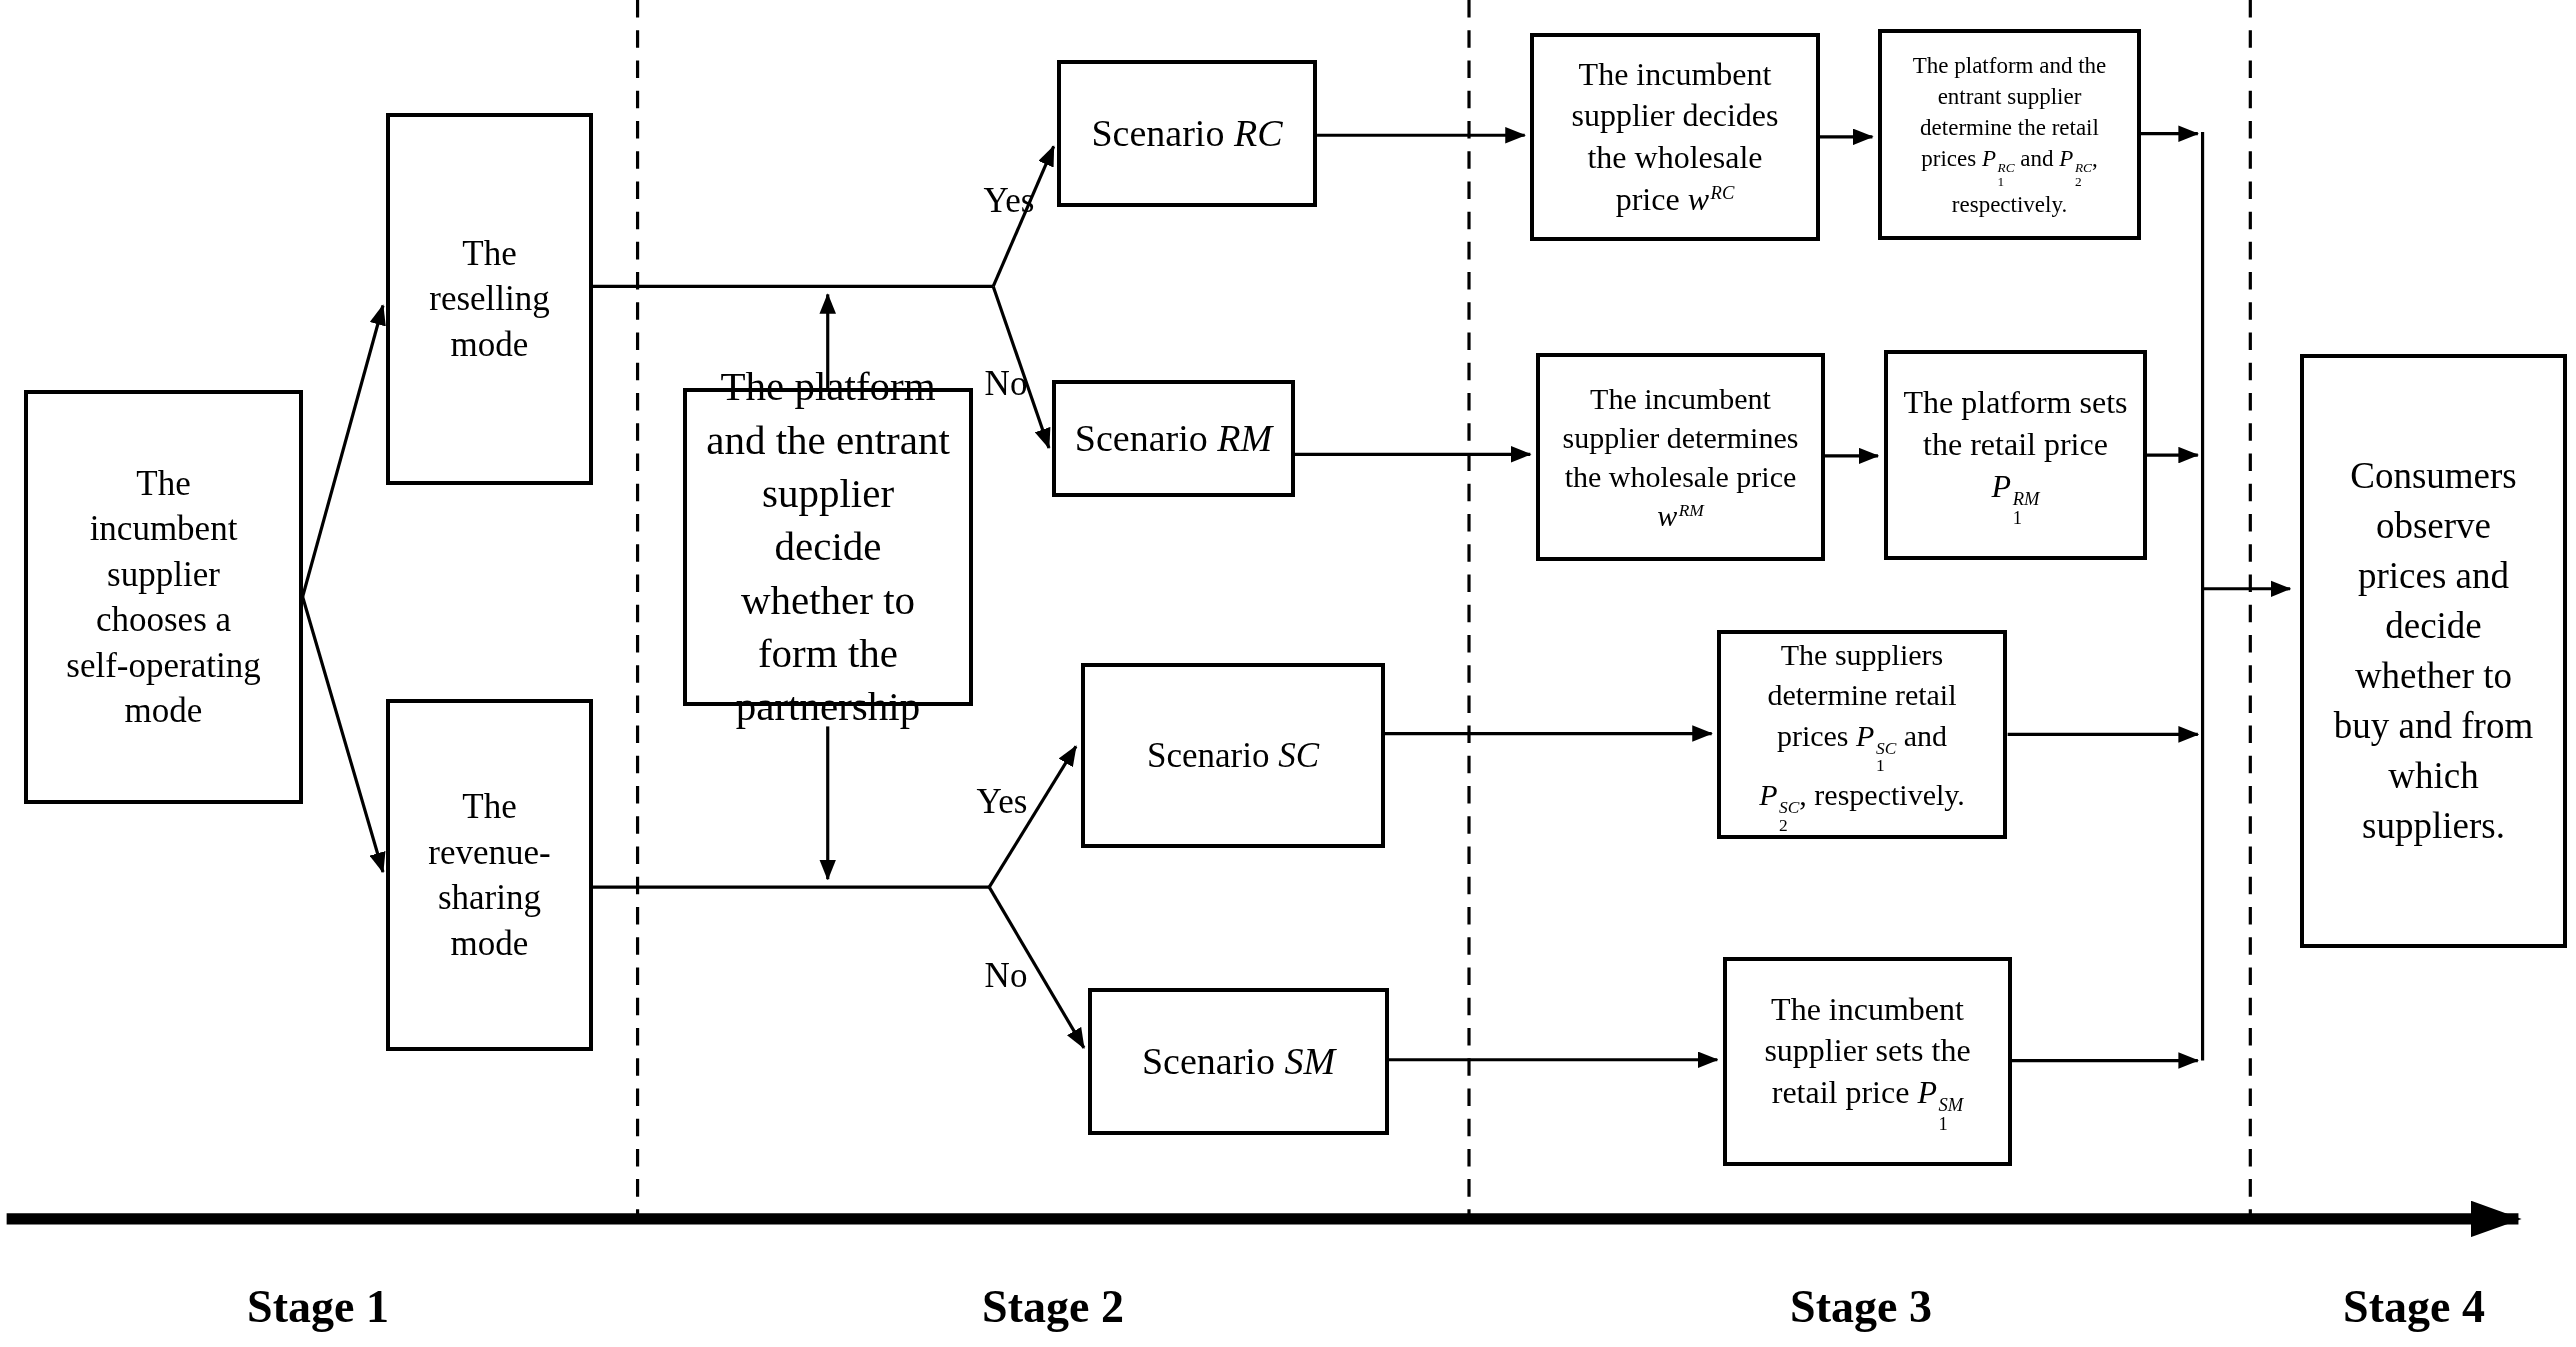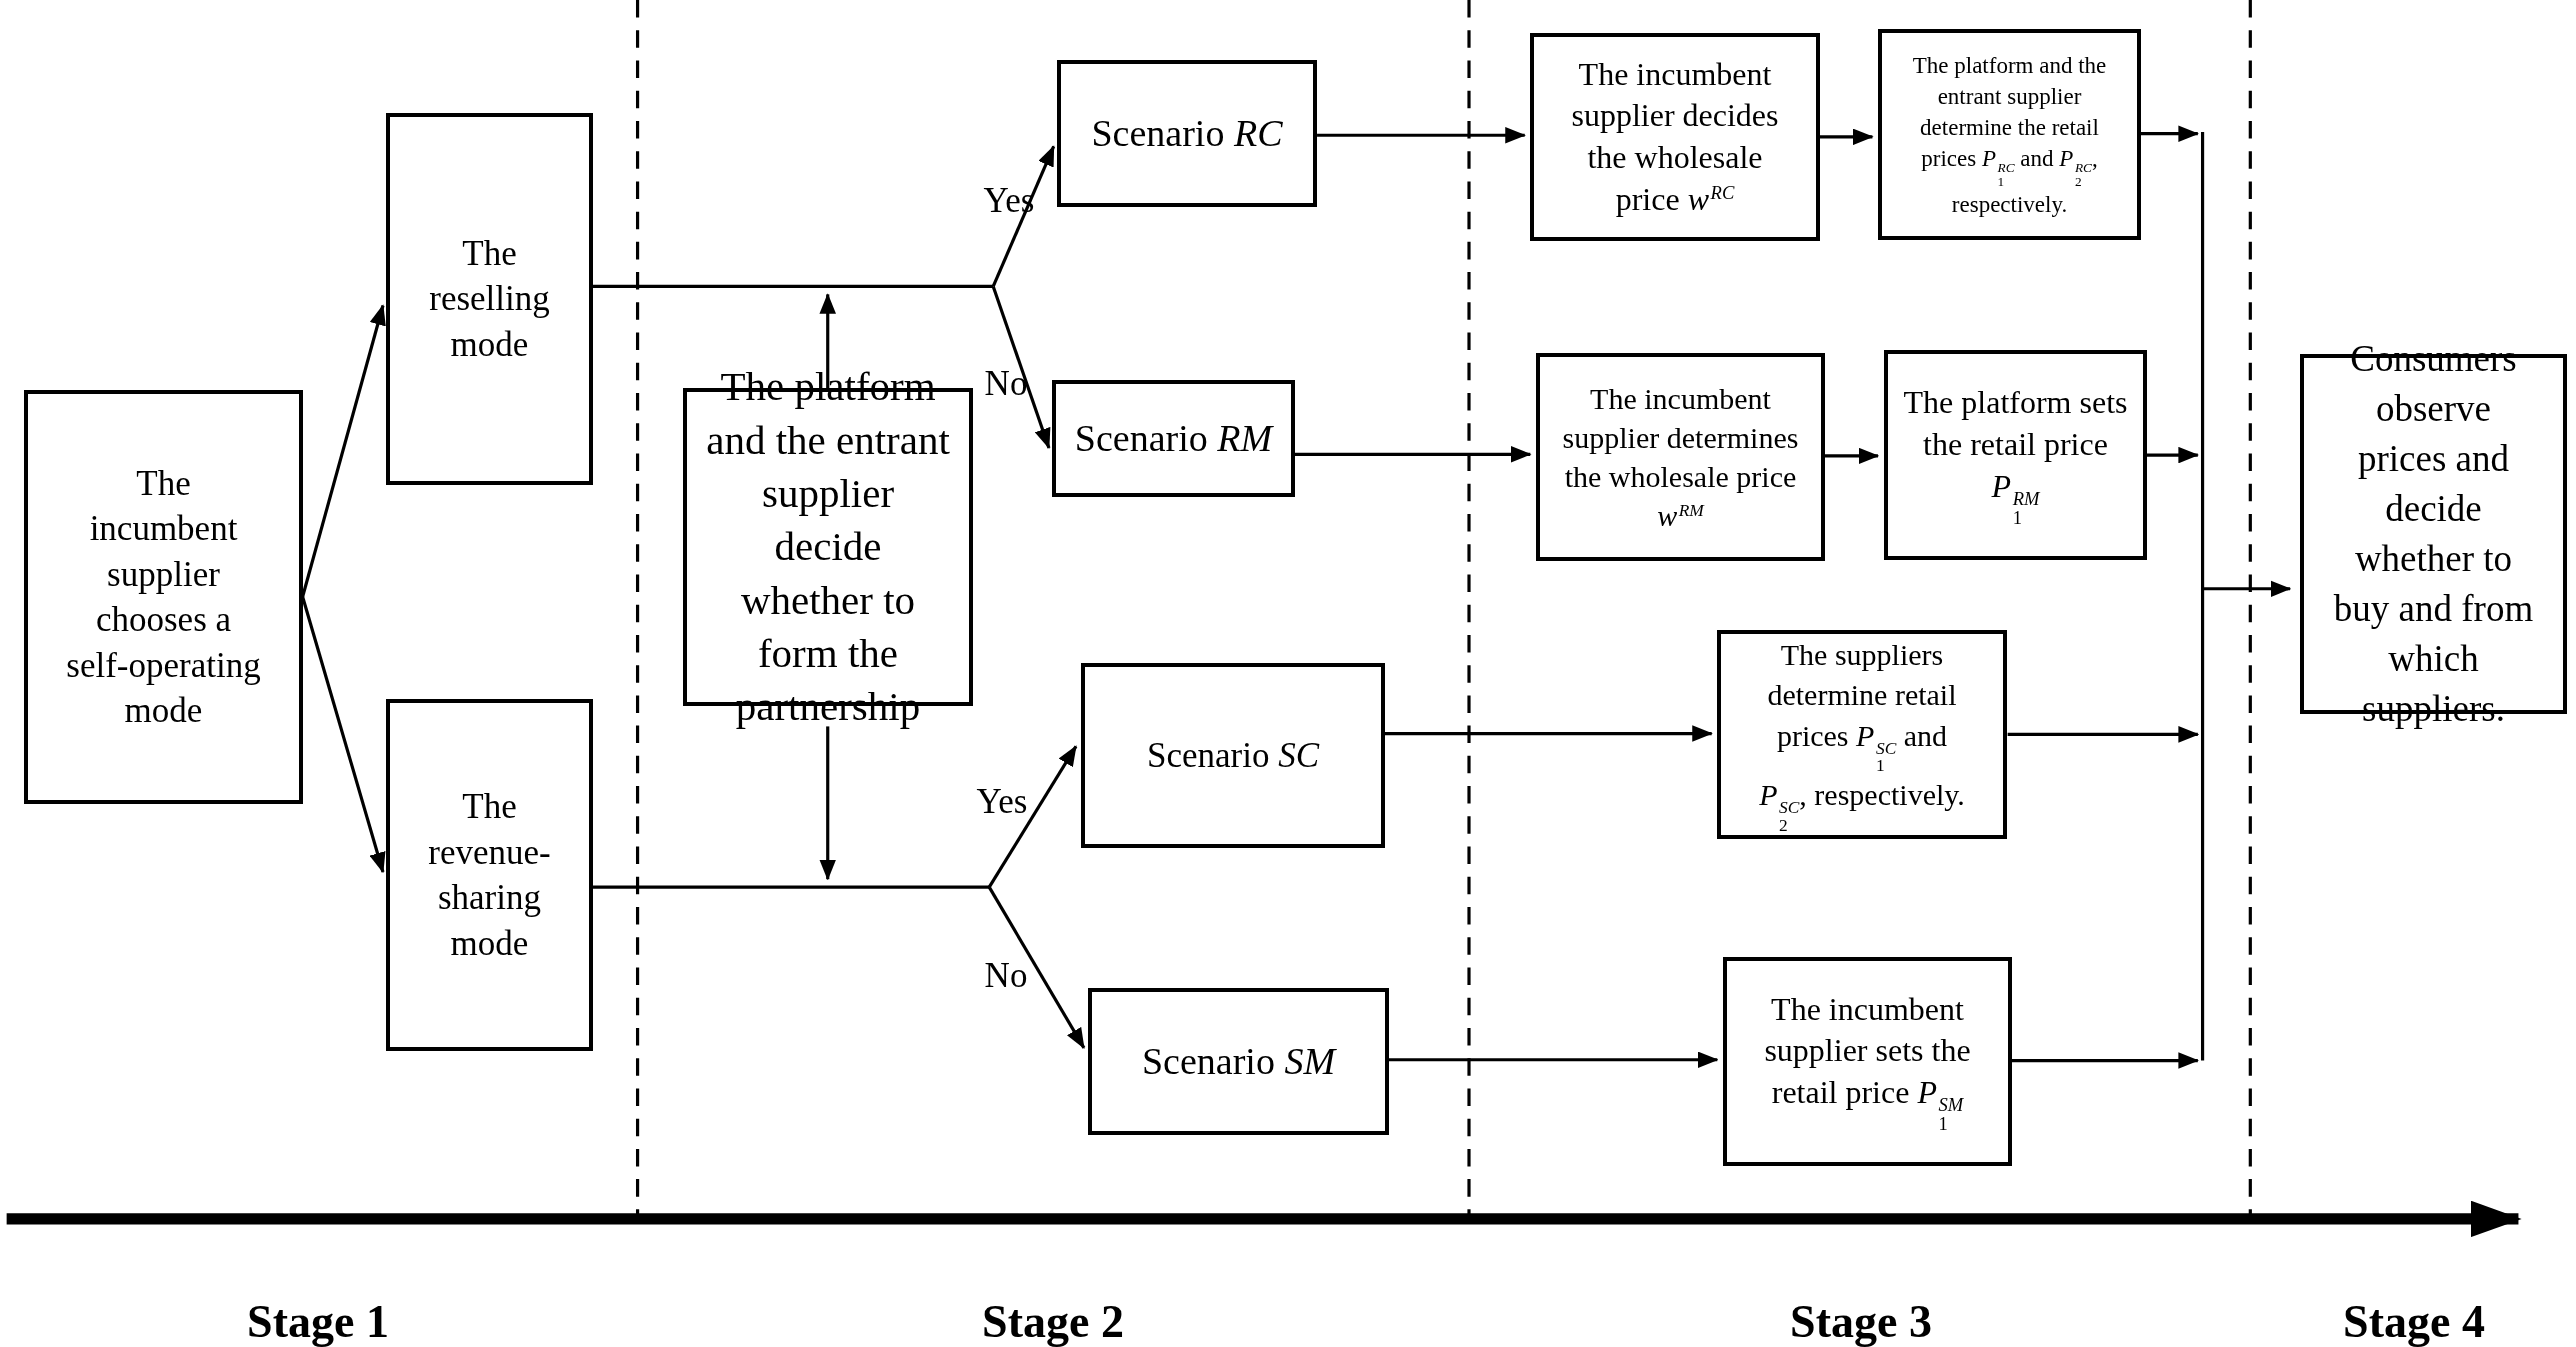--- a/index.html
+++ b/index.html
@@ -38,21 +38,20 @@
     position:absolute;
     transform:translate(-50%,-50%);
     font-size:35px;
     margin-left:10px;
   }
   .stage-label{
     position:absolute;
     transform:translate(-50%,-50%);
     font-size:46px;
     font-weight:bold;
-    margin-top:15px;
   }
 </style>
 </head>
 <body>
 
 <div id="canvas">
 
   <svg id="wires" viewBox="0 0 3237 1693" xmlns="http://www.w3.org/2000/svg">
     <defs>
       <marker id="ah" viewBox="0 0 10 8" refX="9.4" refY="4" markerWidth="6.5" markerHeight="5.2" orient="auto-start-reverse">
@@ -206,21 +205,21 @@
 
   <div class="box" style="left:1723px;top:957px;width:289px;height:209px;font-size:32px">
     <div class="box-text">The incumbent
 supplier sets the
 retail price <span class="math"><span class="it">P</span><span class="mstk">
             <span class="it">SM</span>
             <span class="msub">1</span>
           </span></span></div>
   </div>
 
-  <div class="box" style="left:2300px;top:354px;width:267px;height:360px;font-size:37px">
+  <div class="box" style="left:2300px;top:354px;width:267px;height:594px;font-size:37px">
     <div class="box-text" style="line-height:1.35">Consumers
 observe
 prices and
 decide
 whether to
 buy and from
 which
 suppliers.</div>
   </div>
 

